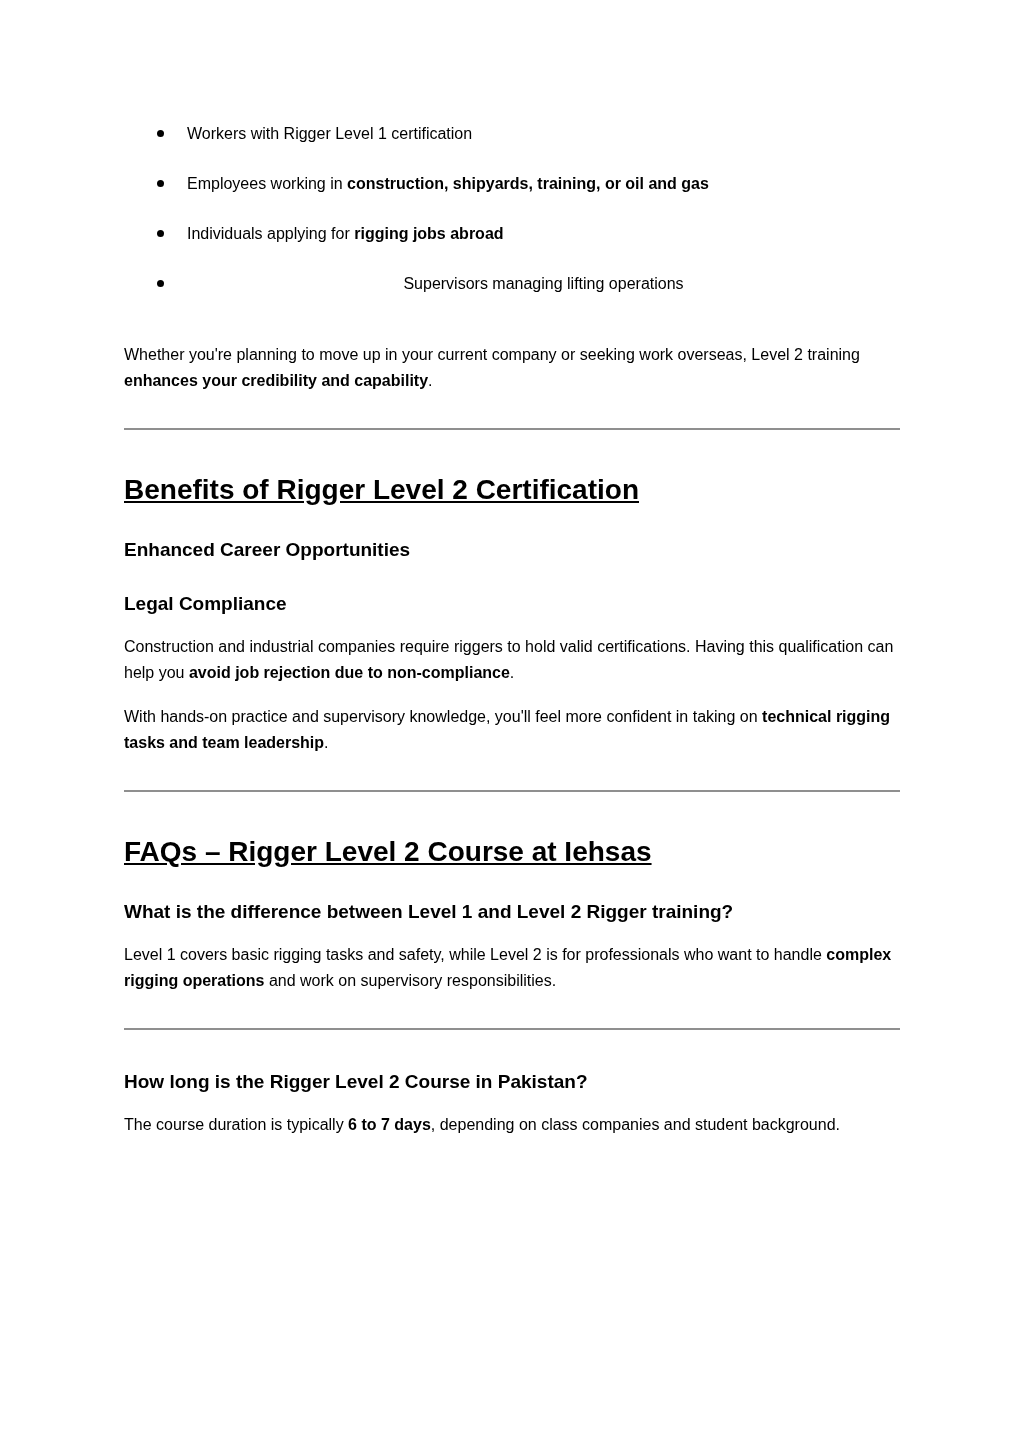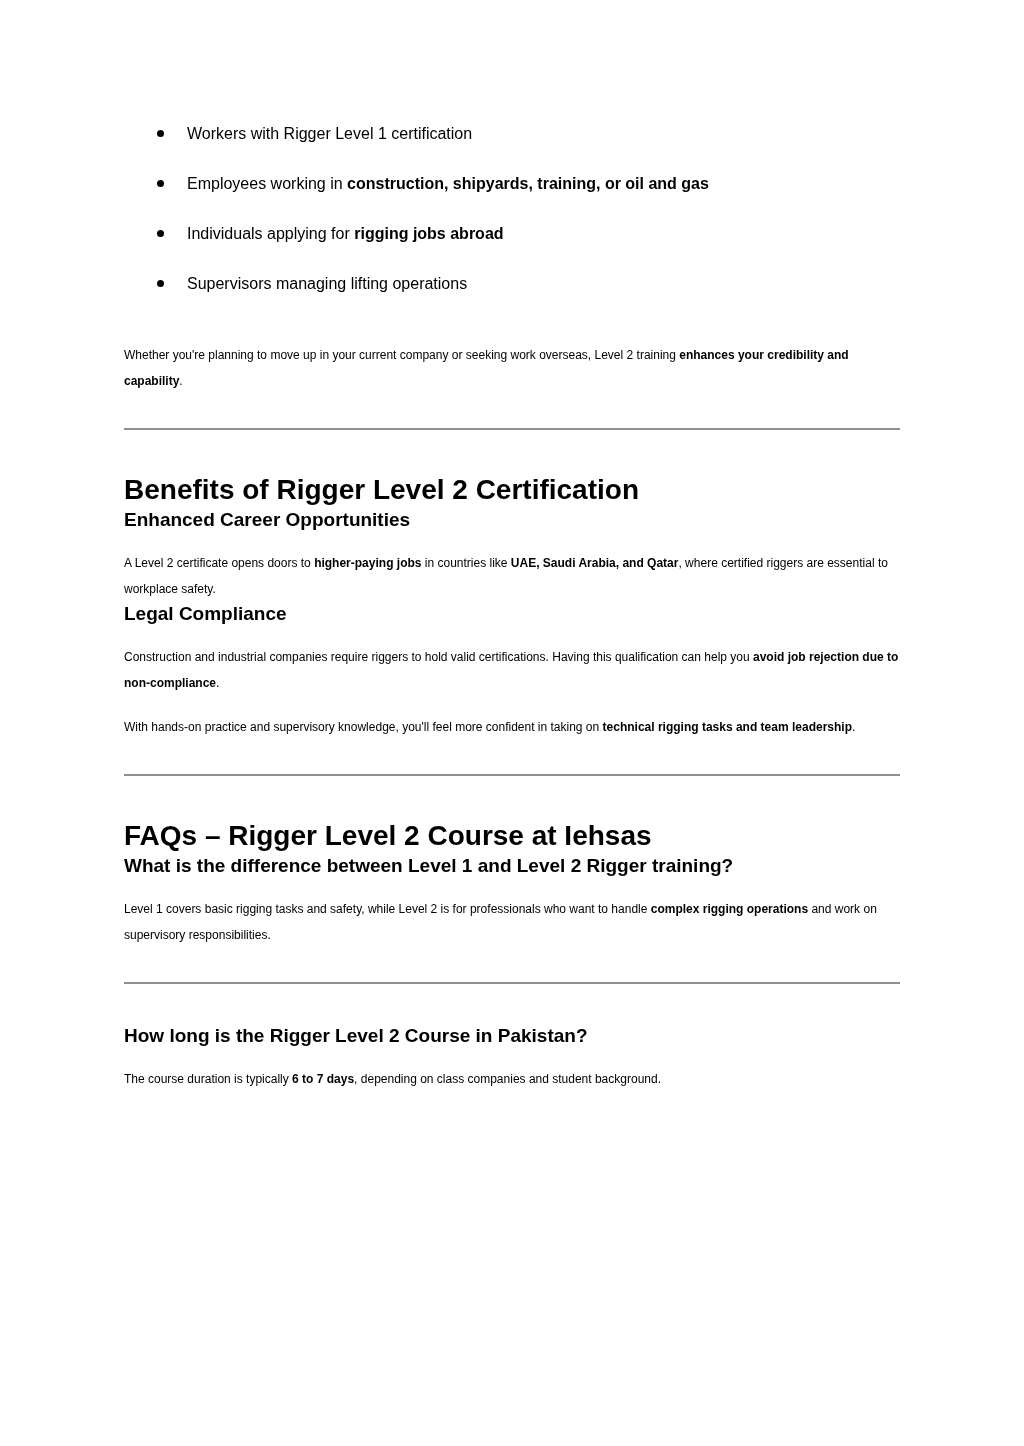--- a/index.html
+++ b/index.html
@@ -26,55 +26,57 @@
   .content { width: 776px; }
 
   ul.bullet-list { list-style: none; }
   ul.bullet-list li {
     position: relative;
     padding-left: 63px;
     font-size: 16px;
     line-height: 26px;
     margin-bottom: 24px;
   }
-  ul.bullet-list li:last-child { margin-bottom: 0; }
+  ul.bullet-list li:last-child { margin-bottom: 0; text-align: center; }
   ul.bullet-list li .bullet-dot {
     position: absolute;
     left: 33px;
     top: 9px;
     width: 7px;
     height: 7px;
     border-radius: 50%;
     background: var(--text-color);
   }
 
   p.body-text {
-    font-size: 12px;
+    font-size: 16px;
     line-height: 26px;
     margin-top: 18px;
   }
   p.closing-paragraph { margin-top: 45px; }
 
   hr.section-divider {
     border: none;
     height: 2px;
     background: var(--divider-color);
     margin-top: 34px;
   }
 
   h1.section-title {
     font-size: 28px;
     line-height: 36px;
     font-weight: 700;
     margin-top: 42px;
+    text-decoration: underline;
   }
   h3.sub-heading {
     font-size: 19px;
     line-height: 24px;
     font-weight: 700;
+    margin-top: 30px;
   }
   hr.section-divider + h3.sub-heading { margin-top: 40px; }
 
   .run-bold { font-weight: 700; }
 </style>
 </head>
 <body>
 
 <div class="doc-page">
   <div class="content">
@@ -94,21 +96,20 @@
       <span class="run-regular">Supervisors managing lifting operations</span></li>
     </ul>
 
     <p class="body-text closing-paragraph"><span class="run-regular">Whether you're planning to move up in your current company or seeking work overseas, Level 2 training </span><span class="run-bold">enhances your credibility and capability</span><span class="run-regular">.</span></p>
 
     <hr class="section-divider">
 
     <h1 class="section-title">Benefits of Rigger Level 2 Certification</h1>
 
     <h3 class="sub-heading">Enhanced Career Opportunities</h3>
-    <p class="body-text"><span class="run-regular">A Level 2 certificate opens doors to </span><span class="run-bold">higher-paying jobs</span><span class="run-regular"> in countries like </span><span class="run-bold">UAE, Saudi Arabia, and Qatar</span><span class="run-regular">, where certified riggers are essential to workplace safety.</span></p>
 
     <h3 class="sub-heading">Legal Compliance</h3>
     <p class="body-text"><span class="run-regular">Construction and industrial companies require riggers to hold valid certifications. Having this qualification can help you </span><span class="run-bold">avoid job rejection due to non-compliance</span><span class="run-regular">.</span></p>
 
     <p class="body-text"><span class="run-regular">With hands-on practice and supervisory knowledge, you'll feel more confident in taking on </span><span class="run-bold">technical rigging tasks and team leadership</span><span class="run-regular">.</span></p>
 
     <hr class="section-divider">
 
     <h1 class="section-title">FAQs – Rigger Level 2 Course at Iehsas</h1>
 

